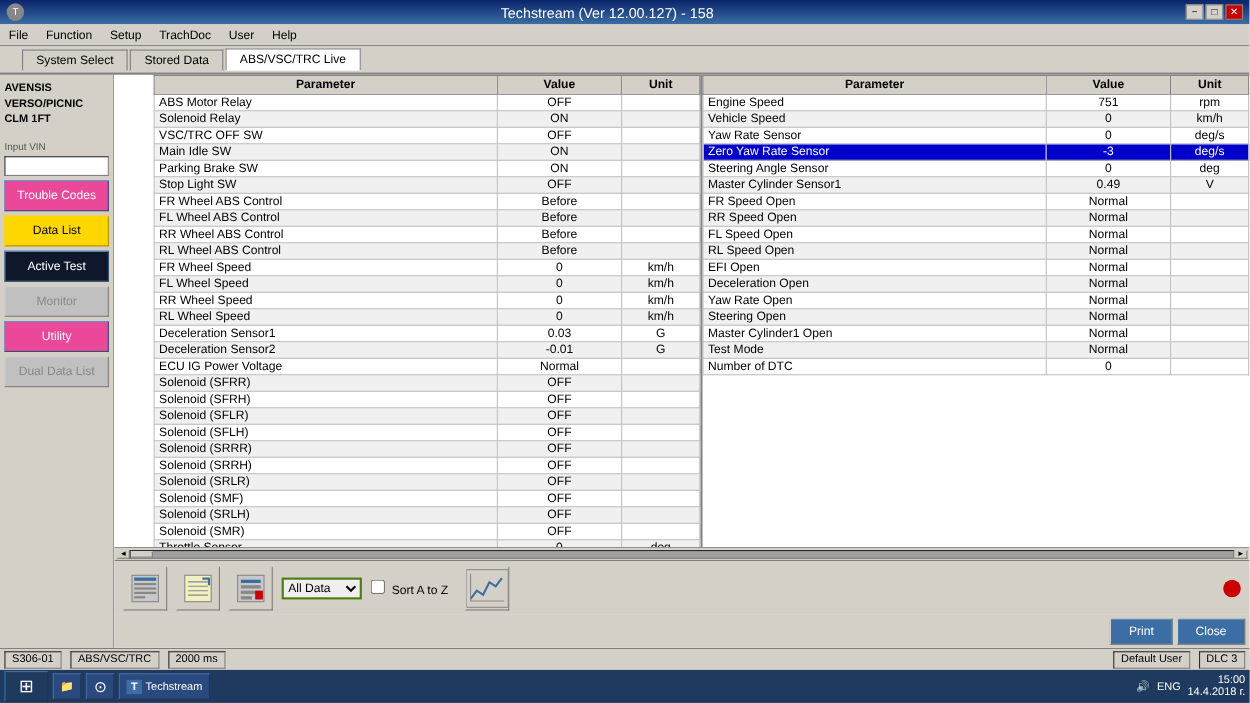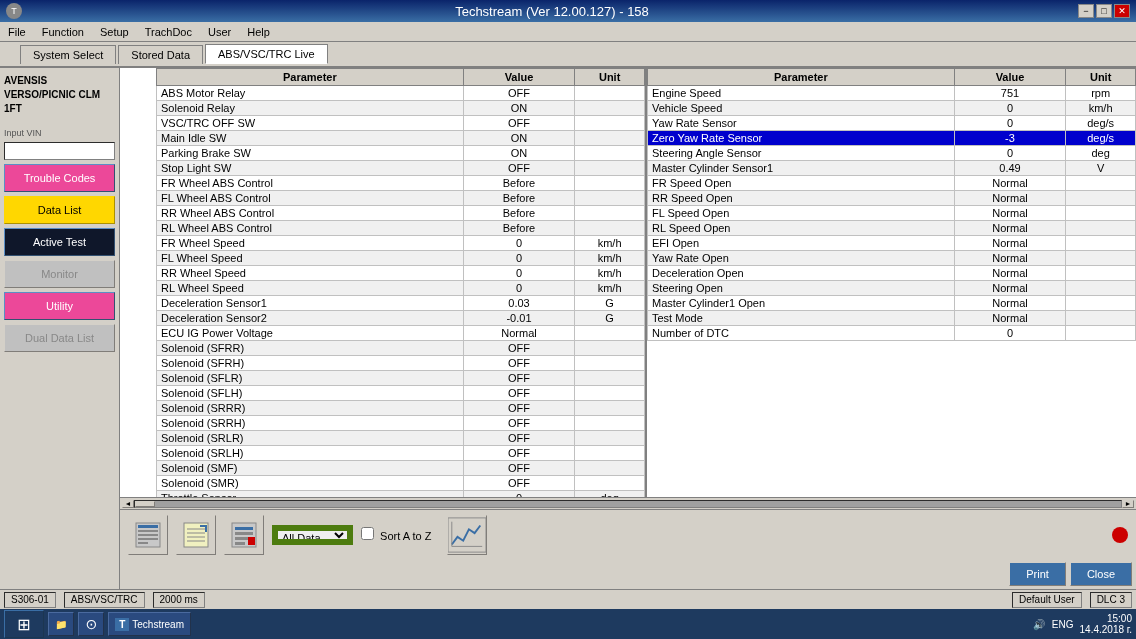--- a/index.html
+++ b/index.html
@@ -66,21 +66,21 @@
     }
 
     
     .main-layout {
       display: flex;
       height: calc(639px - 22px - 20px - 26px - 20px - 30px);
     }
 
     
     .sidebar {
-      width: 120px;
+      width: 104px;
       background: #d4d0c8;
       border-right: 1px solid #808080;
       padding: 6px 4px;
       display: flex;
       flex-direction: column;
       gap: 4px;
     }
     .car-info {
       font-size: 10px;
       font-weight: bold;
@@ -169,21 +169,21 @@
       width: 40px; height: 40px;
       border: 1px outset #d4d0c8;
       background: #d4d0c8;
       display: flex; align-items: center; justify-content: center;
       cursor: pointer;
       font-size: 18px;
     }
     .dropdown-select {
       height: 20px;
       font-size: 11px;
-      border: 6px solid #4d7c0f;
+      border: 2px solid #4d7c0f;
     }
     .sort-checkbox { margin-right: 3px; }
     .record-icon {
       width: 16px; height: 16px;
       background: #cc0000;
       border-radius: 50%;
       margin-left: auto;
     }
 
     
@@ -479,26 +479,26 @@
       <td class="param-col">Solenoid (SRRH)</td>
       <td class="value-col">OFF</td>
       <td class="unit-col"></td>
     </tr>
                 <tr>
       <td class="param-col">Solenoid (SRLR)</td>
       <td class="value-col">OFF</td>
       <td class="unit-col"></td>
     </tr>
                 <tr>
+      <td class="param-col">Solenoid (SMF)</td>
+      <td class="value-col">OFF</td>
+      <td class="unit-col"></td>
+    </tr>
+                <tr>
       <td class="param-col">Solenoid (SRLH)</td>
-      <td class="value-col">OFF</td>
-      <td class="unit-col"></td>
-    </tr>
-                <tr>
-      <td class="param-col">Solenoid (SMF)</td>
       <td class="value-col">OFF</td>
       <td class="unit-col"></td>
     </tr>
                 <tr>
       <td class="param-col">Solenoid (SMR)</td>
       <td class="value-col">OFF</td>
       <td class="unit-col"></td>
     </tr>
                 <tr>
       <td class="param-col">Throttle Sensor</td>
@@ -568,26 +568,26 @@
       <td class="param-col">RL Speed Open</td>
       <td class="value-col">Normal</td>
       <td class="unit-col"></td>
     </tr>
                 <tr>
       <td class="param-col">EFI Open</td>
       <td class="value-col">Normal</td>
       <td class="unit-col"></td>
     </tr>
                 <tr>
+      <td class="param-col">Deceleration Open</td>
+      <td class="value-col">Normal</td>
+      <td class="unit-col"></td>
+    </tr>
+                <tr>
       <td class="param-col">Yaw Rate Open</td>
-      <td class="value-col">Normal</td>
-      <td class="unit-col"></td>
-    </tr>
-                <tr>
-      <td class="param-col">Deceleration Open</td>
       <td class="value-col">Normal</td>
       <td class="unit-col"></td>
     </tr>
                 <tr>
       <td class="param-col">Steering Open</td>
       <td class="value-col">Normal</td>
       <td class="unit-col"></td>
     </tr>
                 <tr>
       <td class="param-col">Master Cylinder1 Open</td>

